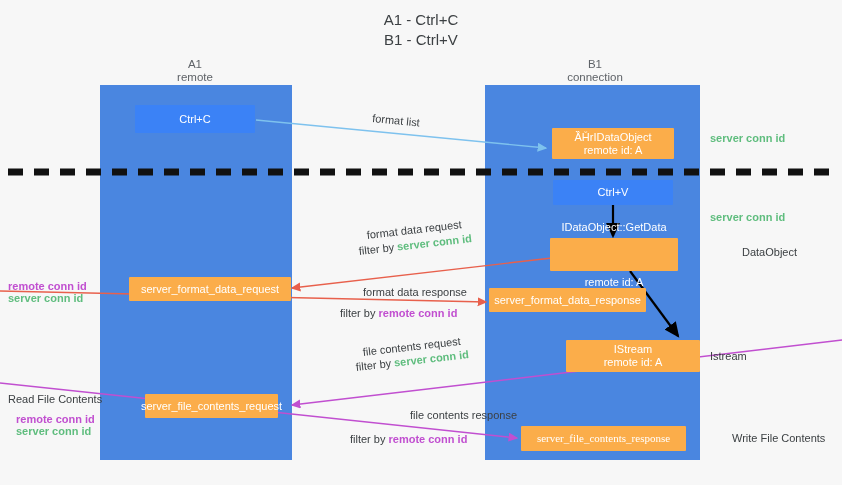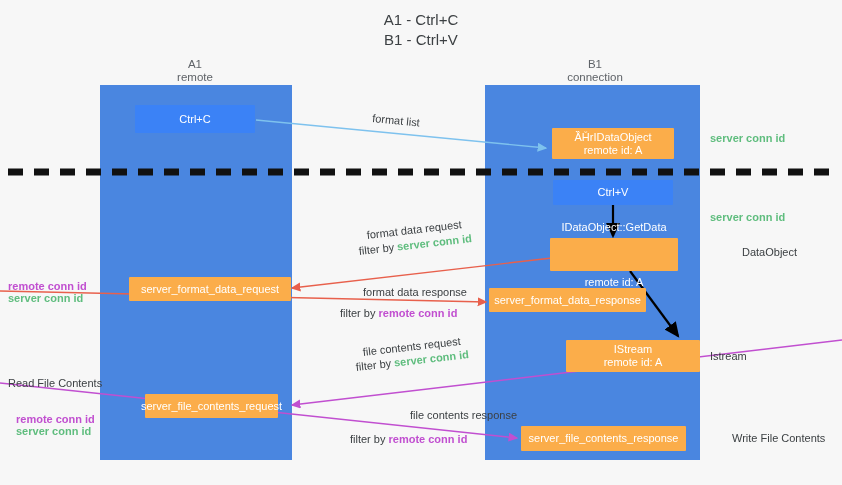--- a/index.html
+++ b/index.html
@@ -136,21 +136,21 @@
 
   <div class="box orange" style="left:566px;top:340px;width:134px;height:32px;">
     <span>IStream</span>
     <span class="l2">remote id: A</span>
   </div>
 
   <div class="box orange" style="left:129px;top:394px;width:133px;height:24px;margin-left:16px;">
     <span>server_file_contents_request</span>
   </div>
 
-  <div class="box orange" style="left:521px;top:426px;width:165px;height:25px;">
+  <div class="box orange" style="left:521px;top:426px;width:165px;height:25px;font-family:Liberation Serif, serif;">
     <span>server_file_contents_response</span>
   </div>
 
   <div class="cap" style="left:373px;top:111px;transform:rotate(5.5deg);">
     <span>format list</span>
   </div>
 
   <div class="cap" style="left:366px;top:228px;transform:rotate(-6.5deg);">
     <span>format data request</span>
   </div>
@@ -181,17 +181,17 @@
 
   <div class="lbl green" style="left:710px;top:131px;">server conn id</div>
   <div class="lbl green" style="left:710px;top:210px;">server conn id</div>
   <div class="lbl dark" style="left:710px;top:245px;margin-left:32px;">DataObject</div>
   <div class="lbl dark" style="left:710px;top:349px;">Istream</div>
   <div class="lbl dark" style="left:732px;top:431px;">Write File Contents</div>
 
   <div class="lbl magenta" style="left:8px;top:279px;">remote conn id</div>
   <div class="lbl green" style="left:8px;top:291px;">server conn id</div>
 
-  <div class="lbl dark" style="left:8px;top:376px;text-align:right;">Read File Contents</div>
+  <div class="lbl dark" style="left:8px;top:392px;text-align:right;">Read File Contents</div>
   <div class="lbl magenta" style="left:16px;top:412px;">remote conn id</div>
   <div class="lbl green" style="left:16px;top:424px;">server conn id</div>
 
 </div>
 
 </body></html>

